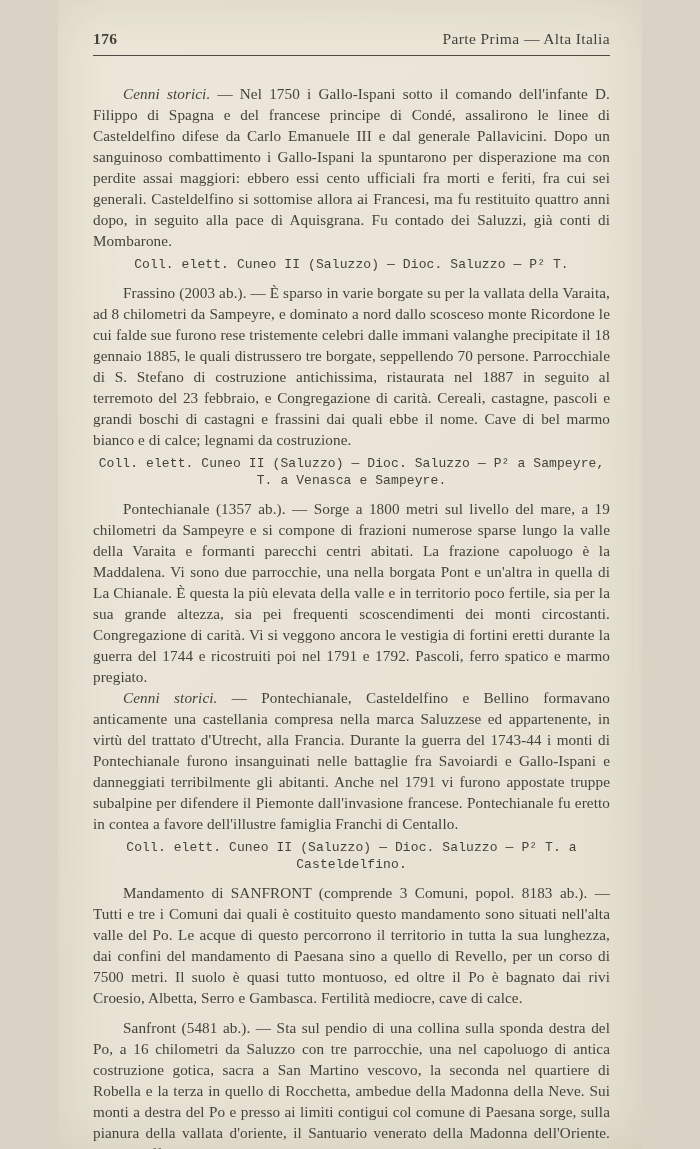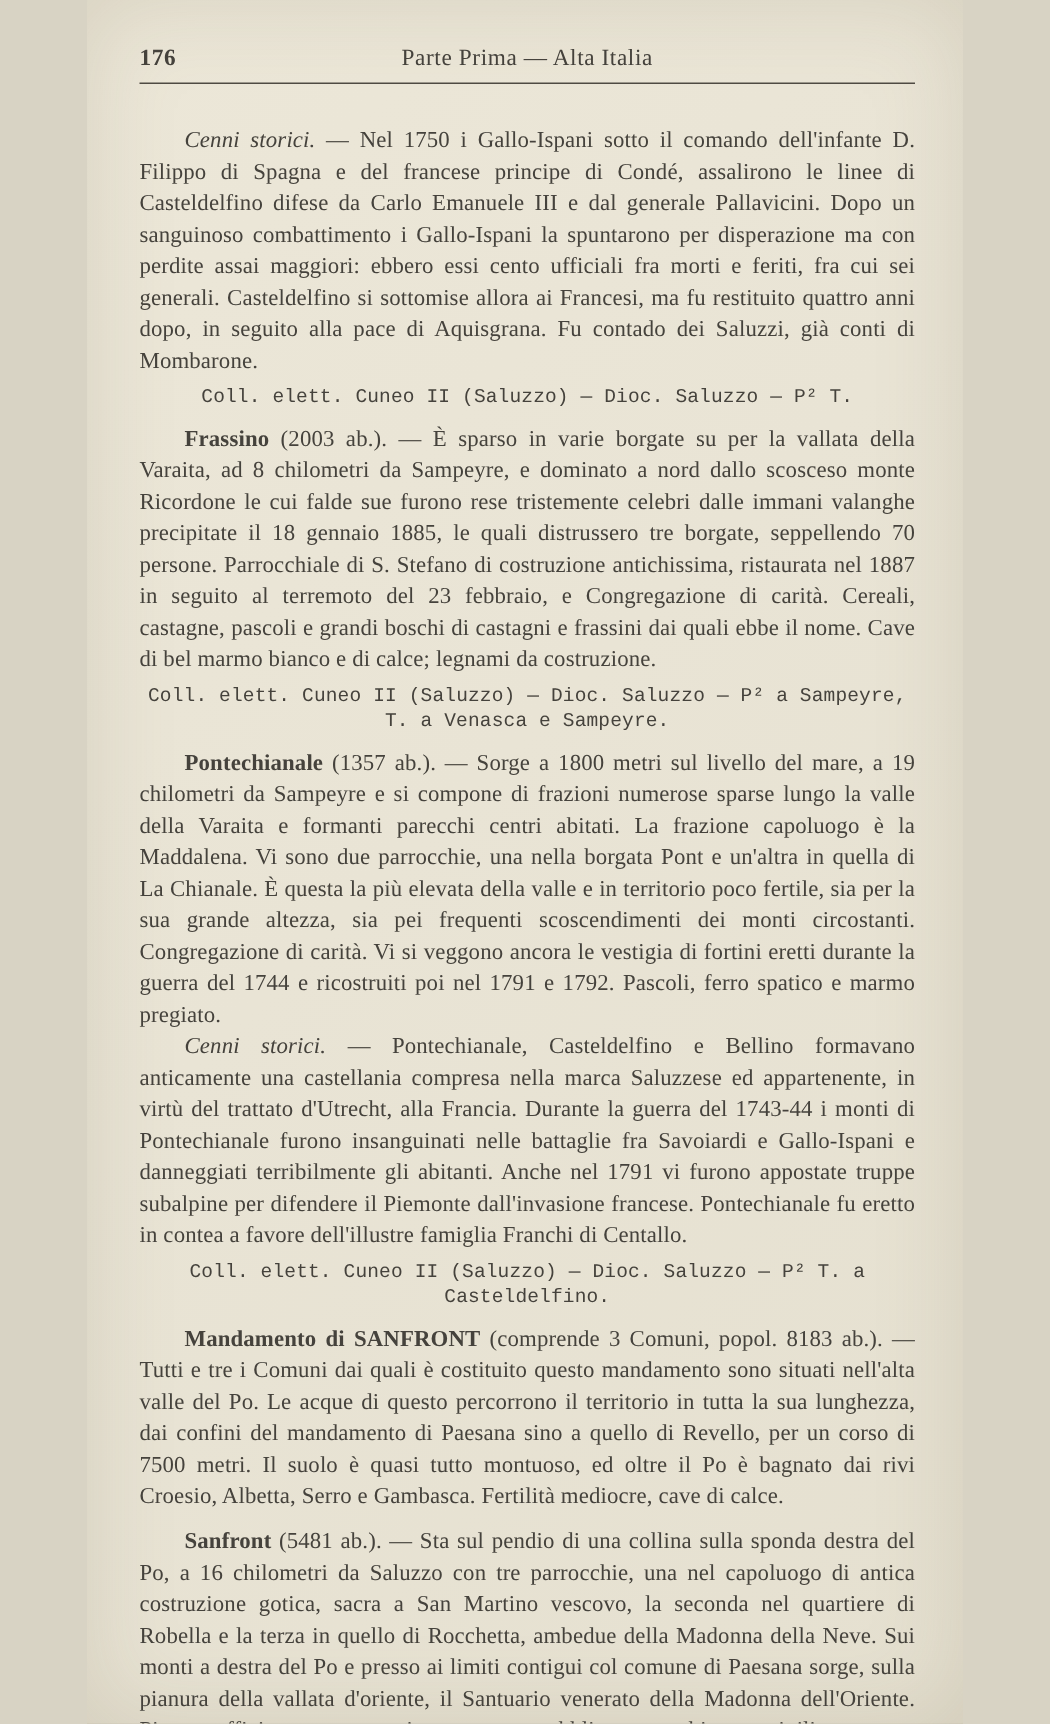--- a/index.html
+++ b/index.html
@@ -24,40 +24,40 @@
     letter-spacing: 0.4px;
   }
   .page-number {
     position: absolute;
     left: 0;
     top: 0;
     font-weight: bold;
   }
   .running-title {
     display: block;
-    text-align: center;
+    text-align: right;
   }
   .head-rule {
     height: 0;
     border-bottom: 1.6px solid #4e4a42;
     margin-top: 5px;
     margin-bottom: 27px;
   }
   .text-block {
     font-size: 15.2px;
     line-height: 21px;
     text-align: justify;
     letter-spacing: 0.1px;
   }
   .para {
     margin: 0;
     text-indent: 30px;
   }
   .entry { margin-top: 9px; }
-  .lead-bold { font-weight: bold; }
+  .lead-bold { font-weight: normal; }
   .lead-italic { }
   .ref {
     margin: 5px 0 7px 0;
     font-size: 13px;
     line-height: 17px;
     text-align: center;
     text-indent: 0;
     font-family: Liberation Mono, monospace;
   }
 </style>

